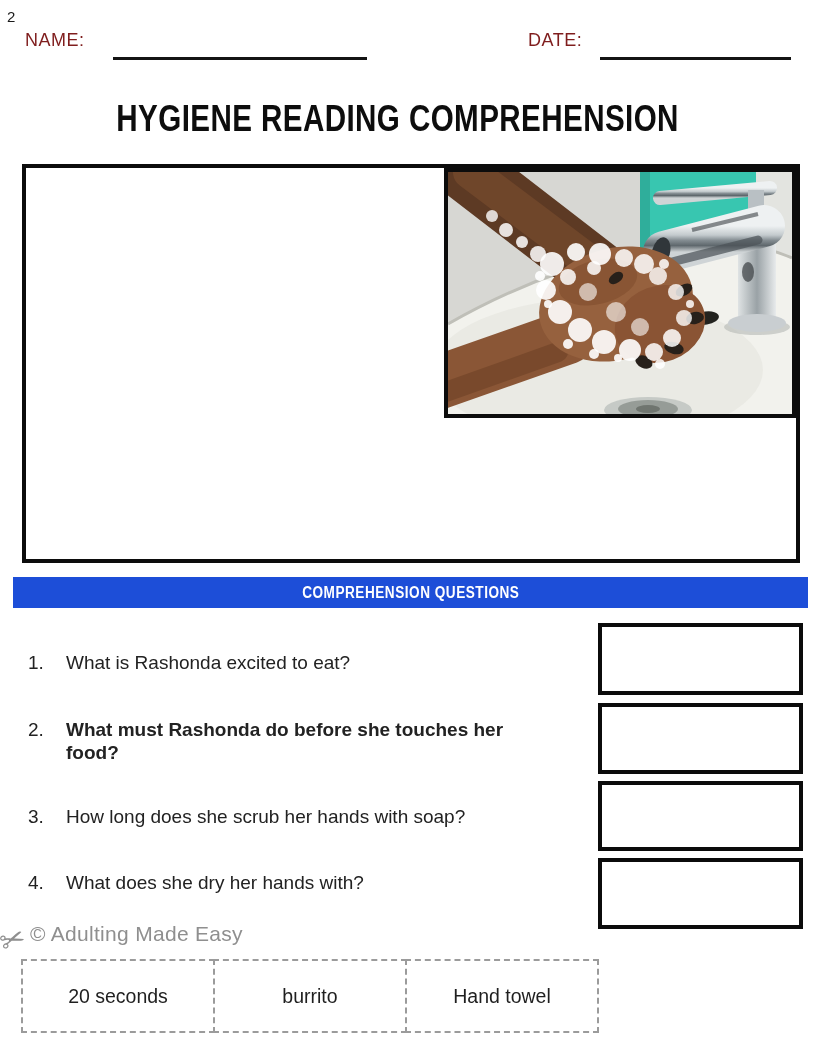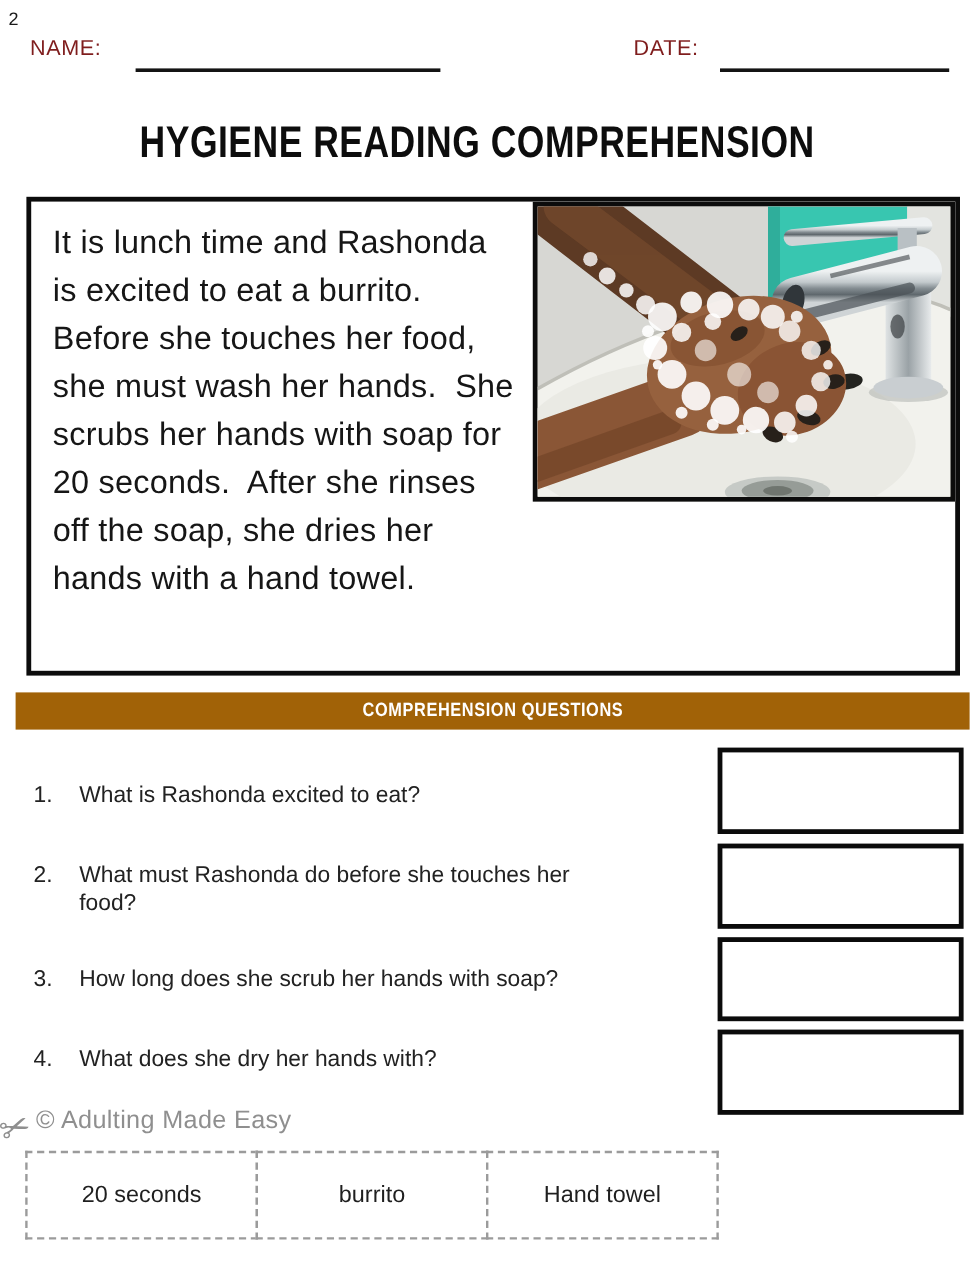--- a/index.html
+++ b/index.html
@@ -35,36 +35,36 @@
     margin:-14px -16px 8px 14px;border:4px solid #0c0c0c;background:#d7d7d3;
   }
   .photo svg{display:block;width:100%;height:100%;}
   .passage-text{
     font-size:27px;line-height:40px;color:#161616;letter-spacing:.2px;
     white-space:pre-wrap;
   }
 
   
   .section-bar{
-    left:13px;top:577px;width:795px;height:31px;background:#a16207;
+    left:13px;top:577px;width:795px;height:31px;background:#1d4ed8;
     display:flex;align-items:center;justify-content:center;
   }
   .section-bar-label{
     color:#ffffff;font-size:16px;font-weight:700;letter-spacing:.6px;
     transform:scaleX(.85);white-space:nowrap;
   }
 
   
   .question{display:flex;left:28px;width:562px;font-size:19px;line-height:23px;color:#222222;}
   .q-num{flex:0 0 38px;}
   .q1{top:651px;}
   .q2{top:718px;}
   .q3{top:805px;}
   .q4{top:871px;}
-  .q2 .q-text{width:450px;}
+  .q2 .q-text{width:450px;font-weight:bold;}
 
   
   .answer-box{left:598px;width:205px;height:72px;box-sizing:border-box;border:4px solid #0b0b0b;background:#fff;}
   .ab1{top:623px;}
   .ab2{top:703px;height:71px;}
   .ab3{top:781px;height:70px;}
   .ab4{top:858px;height:71px;}
 
   
   .scissors{left:0px;top:922px;font-size:30px;color:#8f8f8f;transform:rotate(-20deg);}
@@ -175,21 +175,20 @@
             <circle cx="242" cy="132" r="4" opacity="0.85"></circle>
           <circle cx="212" cy="192" r="5" opacity="0.85"></circle>
             <circle cx="120" cy="172" r="5" opacity="0.9"></circle>
           <circle cx="58" cy="58" r="7" opacity="0.85"></circle>
             <circle cx="74" cy="70" r="6" opacity="0.85"></circle>
           <circle cx="90" cy="82" r="8" opacity="0.85"></circle>
             <circle cx="44" cy="44" r="6" opacity="0.8"></circle>
         </g>
       </svg>
     </div>
-    <div class="passage-text">It is lunch time and Rashonda is excited to eat a burrito.  Before she touches her food, she must wash her hands.  She scrubs her hands with soap for 20 seconds.  After she rinses off the soap, she dries her hands with a hand towel.</div>
   </div>
 
   <div class="abs section-bar">
     <span class="section-bar-label">COMPREHENSION QUESTIONS</span>
   </div>
 
   <div class="abs question q1">
     <span class="q-num">1.</span>
     <span class="q-text">What is Rashonda excited to eat?</span>
   </div>

